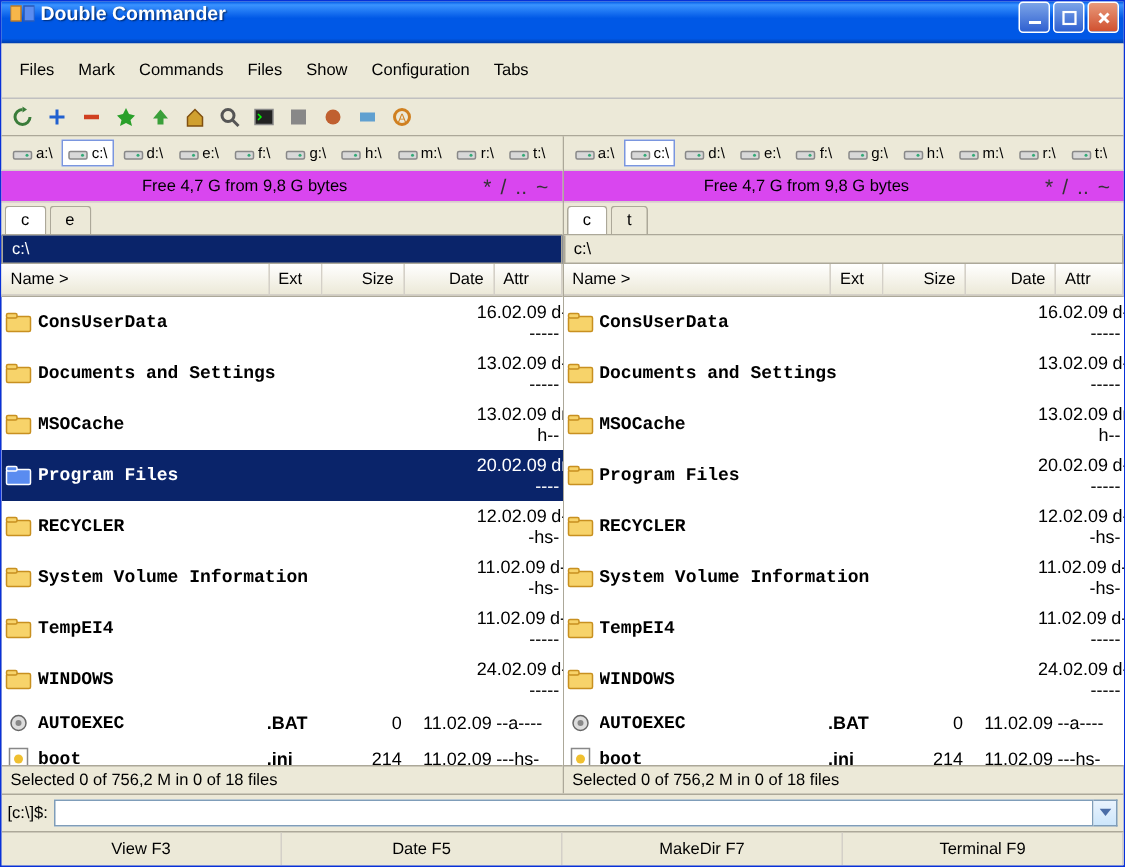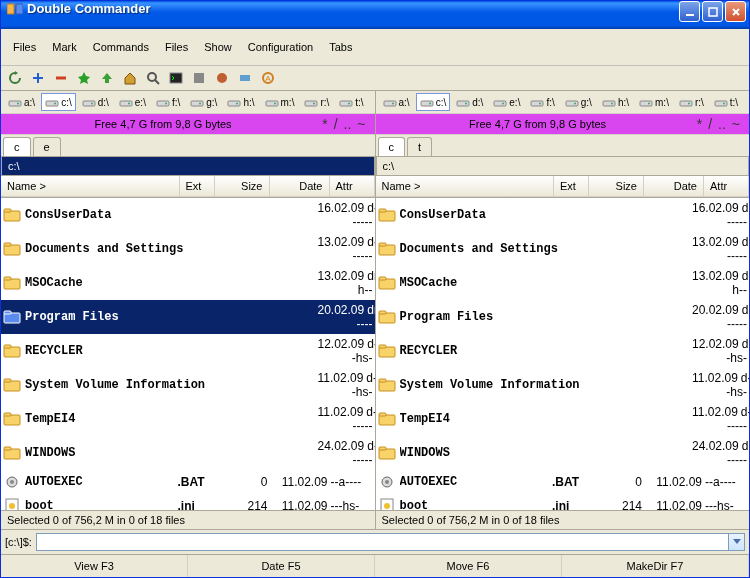--- a/index.html
+++ b/index.html
@@ -674,16 +674,16 @@
     <span class="cmd-dd">
         <svg width="8" height="6">
           <path d="M0 0 L8 0 L4 5 Z" fill="#4a6da7"></path>
         </svg>
       </span>
   </div>
 
   <div class="fnbar" id="fnbar">
       <div class="fnbtn">View F3</div>
       <div class="fnbtn">Date F5</div>
-      <div class="fnbtn">Move F6</div>
       <div class="fnbtn">MakeDir F7</div>
+      <div class="fnbtn">Terminal F9</div>
     </div>
 </div>
 
 </body></html>

